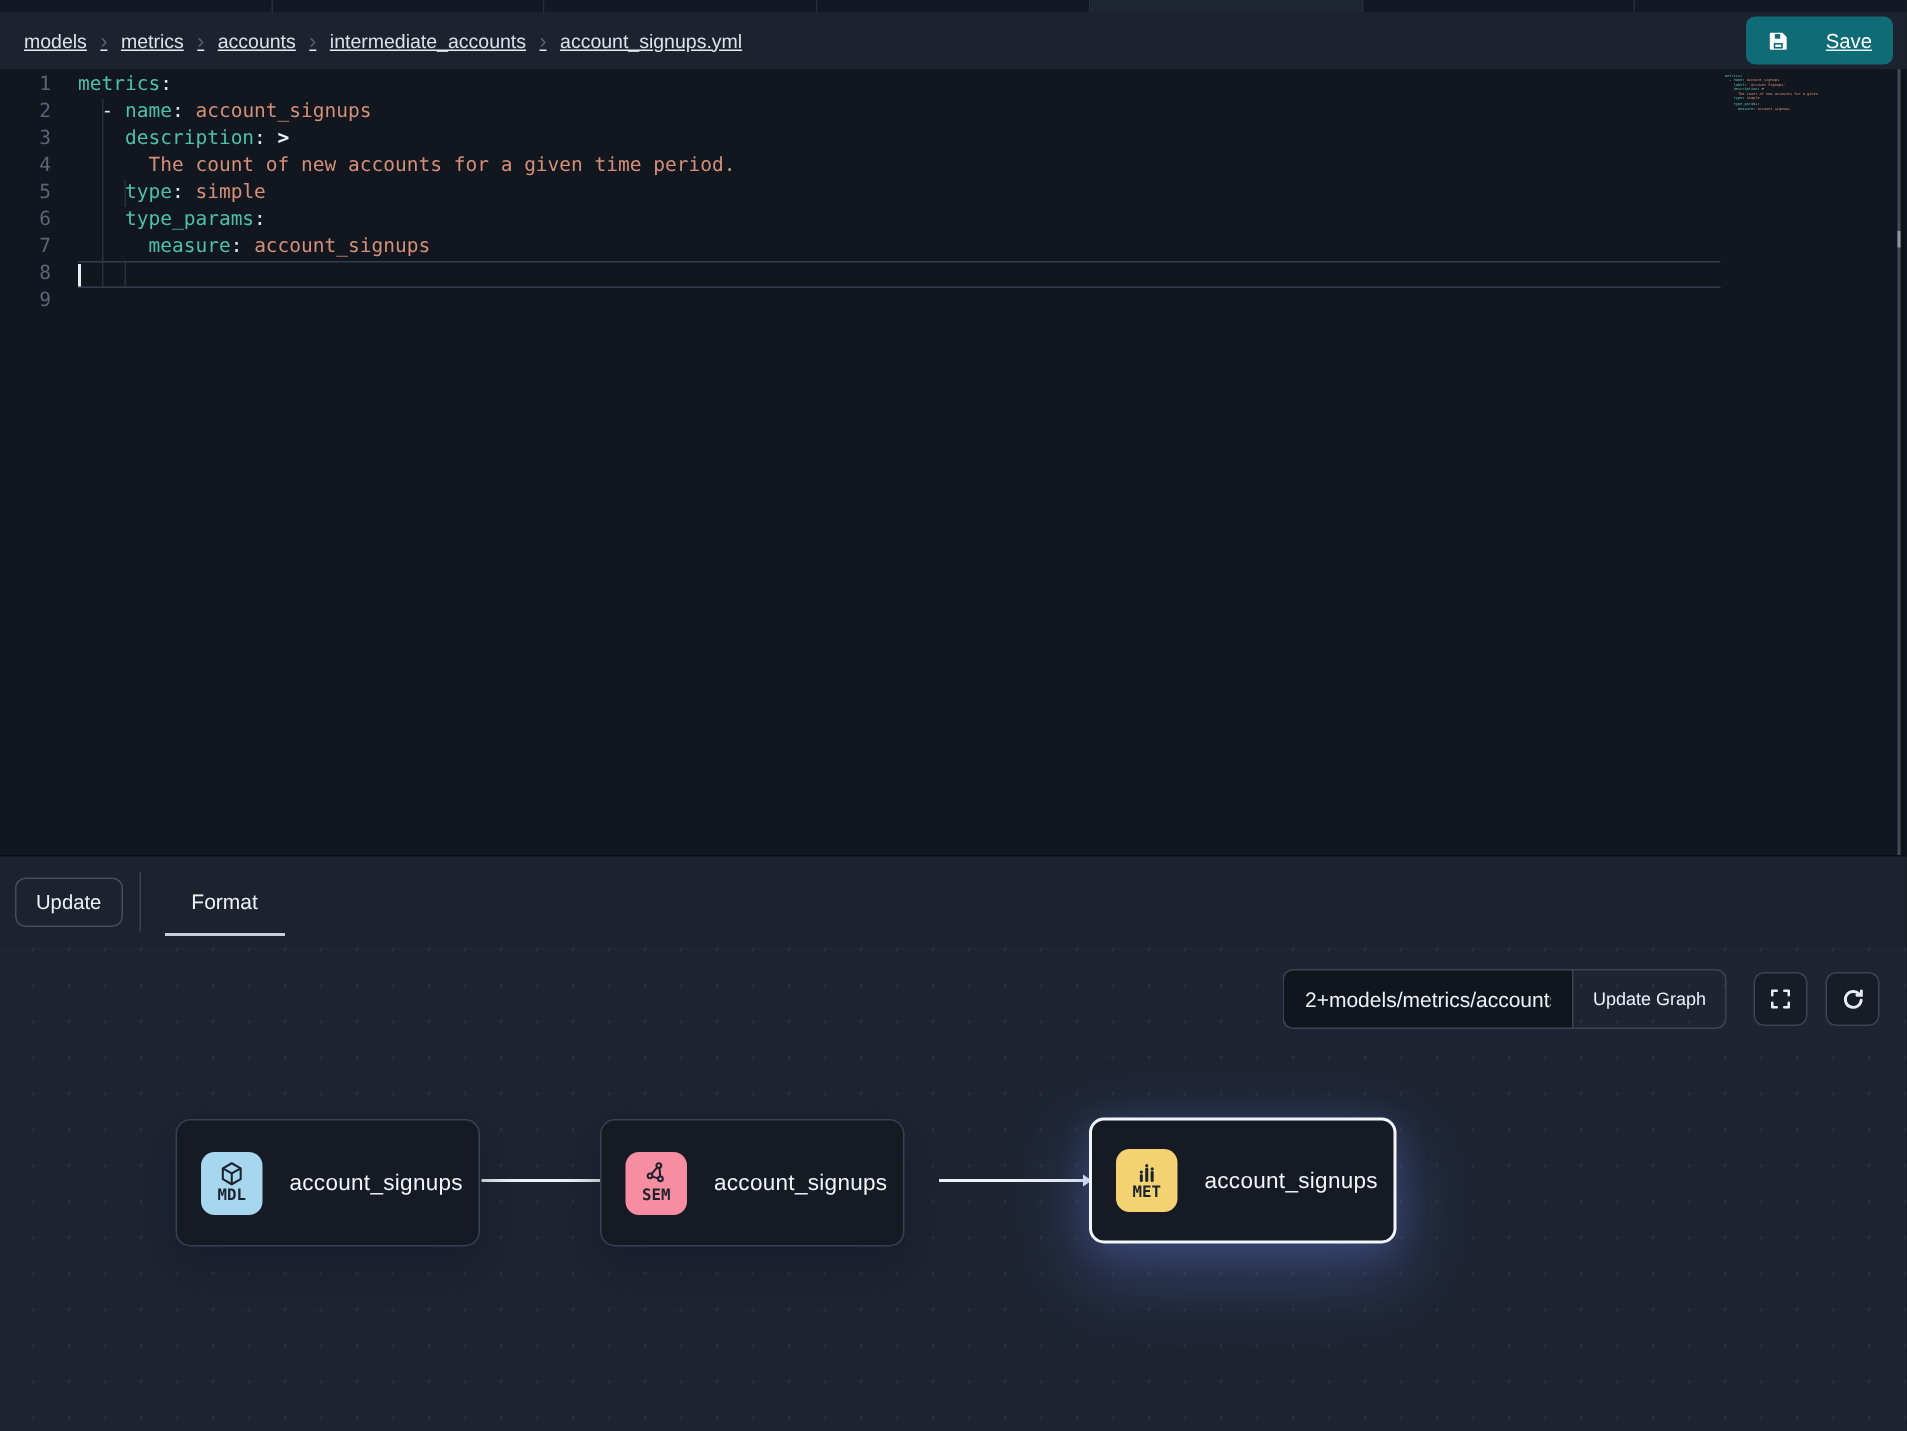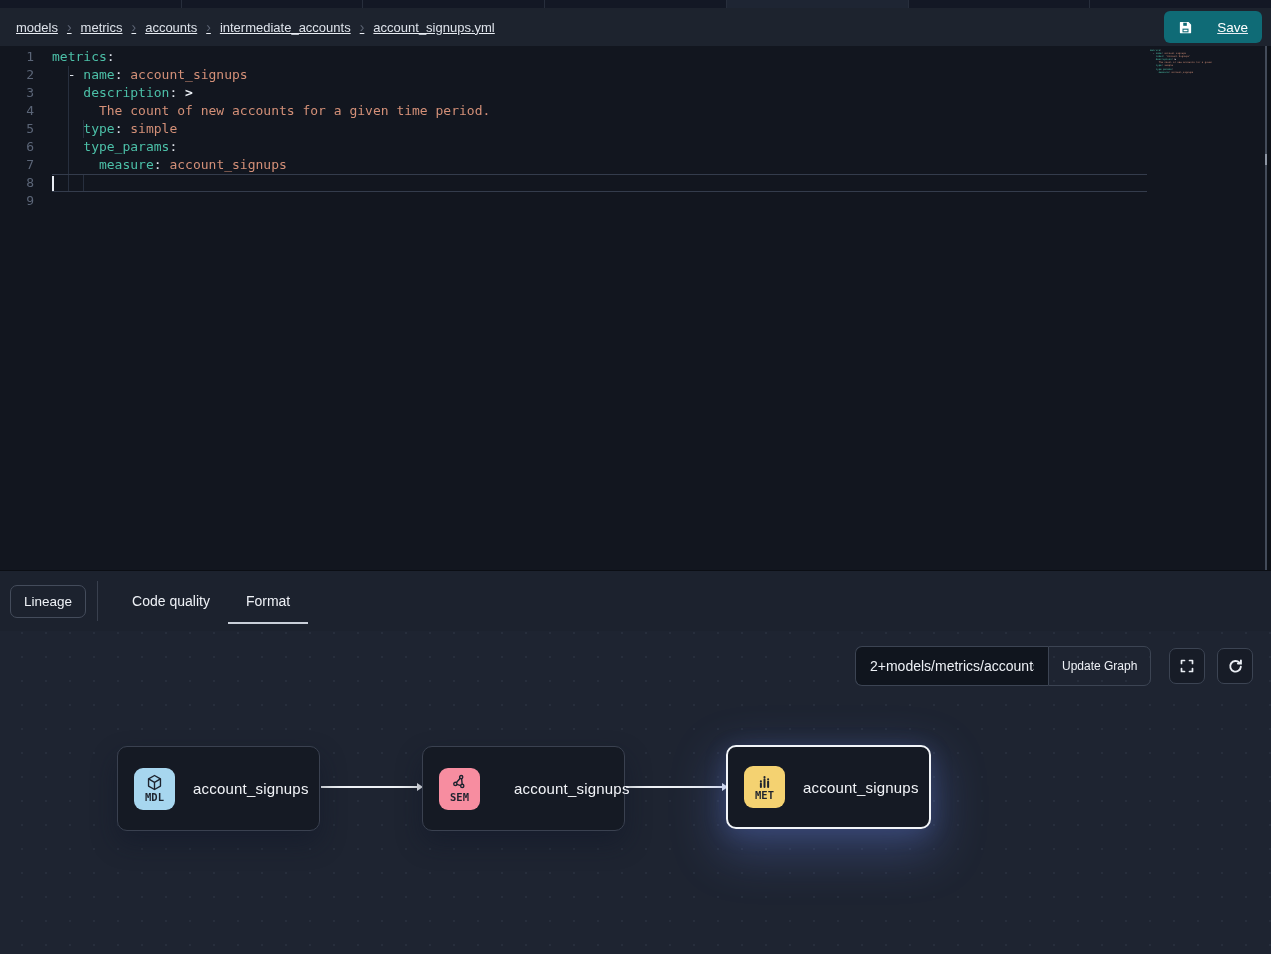--- a/index.html
+++ b/index.html
@@ -82,21 +82,21 @@
               display:flex; align-items:center; justify-content:center; cursor:pointer; }
   .icon-btn.fs { margin-left:18px; }
   .icon-btn.rf { margin-left:12px; }
 
   
   .node { position:absolute; top:115px; width:203px; height:85px; background:#151a24;
           border:1px solid #3a4150; border-radius:10px; display:flex; align-items:center;
           padding-left:16px; cursor:pointer; box-shadow:0 12px 26px rgba(15,22,40,0.45); }
   .node.selected { border:2px solid #f2f5f9;
           box-shadow:0 18px 48px 8px rgba(96,122,216,0.30), 0 4px 22px rgba(96,122,216,0.22); }
-  .node-0 { left:117px; } .node-1 { left:422px;gap:16px; } .node-2 { left:726px; width:205px; top:114px; height:84px;text-align:right; }
+  .node-0 { left:117px; } .node-1 { left:400px; } .node-2 { left:726px; width:205px; top:114px; height:84px;text-align:right; }
   .node-badge { width:41px; height:42px; border-radius:9px; display:flex; flex-direction:column;
                 align-items:center; justify-content:center; color:#1d232e; flex:none; }
   .badge-label { font-family:"DejaVu Sans Mono", monospace; font-size:10.5px; font-weight:bold;
                  margin-top:0px; line-height:12px; }
   .badge-icon { height:16px; display:flex; align-items:center; }
   .node-label { margin-left:18px; color:#f2f4f8; font-size:15px; font-weight:500; letter-spacing:0.2px; }
 
   .edge { position:absolute; top:155px; height:1.5px; background:#eef1f5; width:100px; }
   .edge::after { content:''; position:absolute; right:-2px; top:-3px;
                  border-left:6px solid #eef1f5; border-top:4px solid transparent;
@@ -169,24 +169,23 @@
       </div>
   </div>
   <div class="minimap"><div class=""><span class="seg key">metrics</span><span class="seg punc">:</span></div><div class=""><span class="seg punc">  </span><span class="seg punc">- </span><span class="seg key">name</span><span class="seg punc">: </span><span class="seg str">account_signups</span></div><div class=""><span class="seg punc">    </span><span class="seg key">label</span><span class="seg punc">: </span><span class="seg str">'Account Signups'</span></div><div class=""><span class="seg punc">    </span><span class="seg key">description</span><span class="seg punc">: </span><span class="seg bold">&gt;</span></div><div class=""><span class="seg punc">      </span><span class="seg str">The count of new accounts for a given time period.</span></div><div class=""><span class="seg punc">    </span><span class="seg key">type</span><span class="seg punc">: </span><span class="seg str">simple</span></div><div class=""><span class="seg punc">    </span><span class="seg key">type_params</span><span class="seg punc">:</span></div><div class=""><span class="seg punc">      </span><span class="seg key">measure</span><span class="seg punc">: </span><span class="seg str">account_signups</span></div><div class=""></div></div>
   <div class="editor-edge"></div>
   <div class="editor-divider"></div>
   <div class="scroll-thumb"></div>
 </div>
 
 <div class="bottom">
   <div class="panel-tabs">
-    <button class="format-btn">Lineage</button>
+    <button class="format-btn">Update</button>
     <div class="vdiv"></div>
     <div class="ptabs">
-        <div class="ptab">Code quality</div>
         <div class="ptab active">Format</div>
       </div>
   </div>
 
   <div class="canvas">
     <div class="controls">
       <input class="lineage-input" type="text" value="2+models/metrics/accounts/" style="">
       <button class="update-btn">Update Graph</button>
       <button class="icon-btn fs">
         <span style="display:flex">

